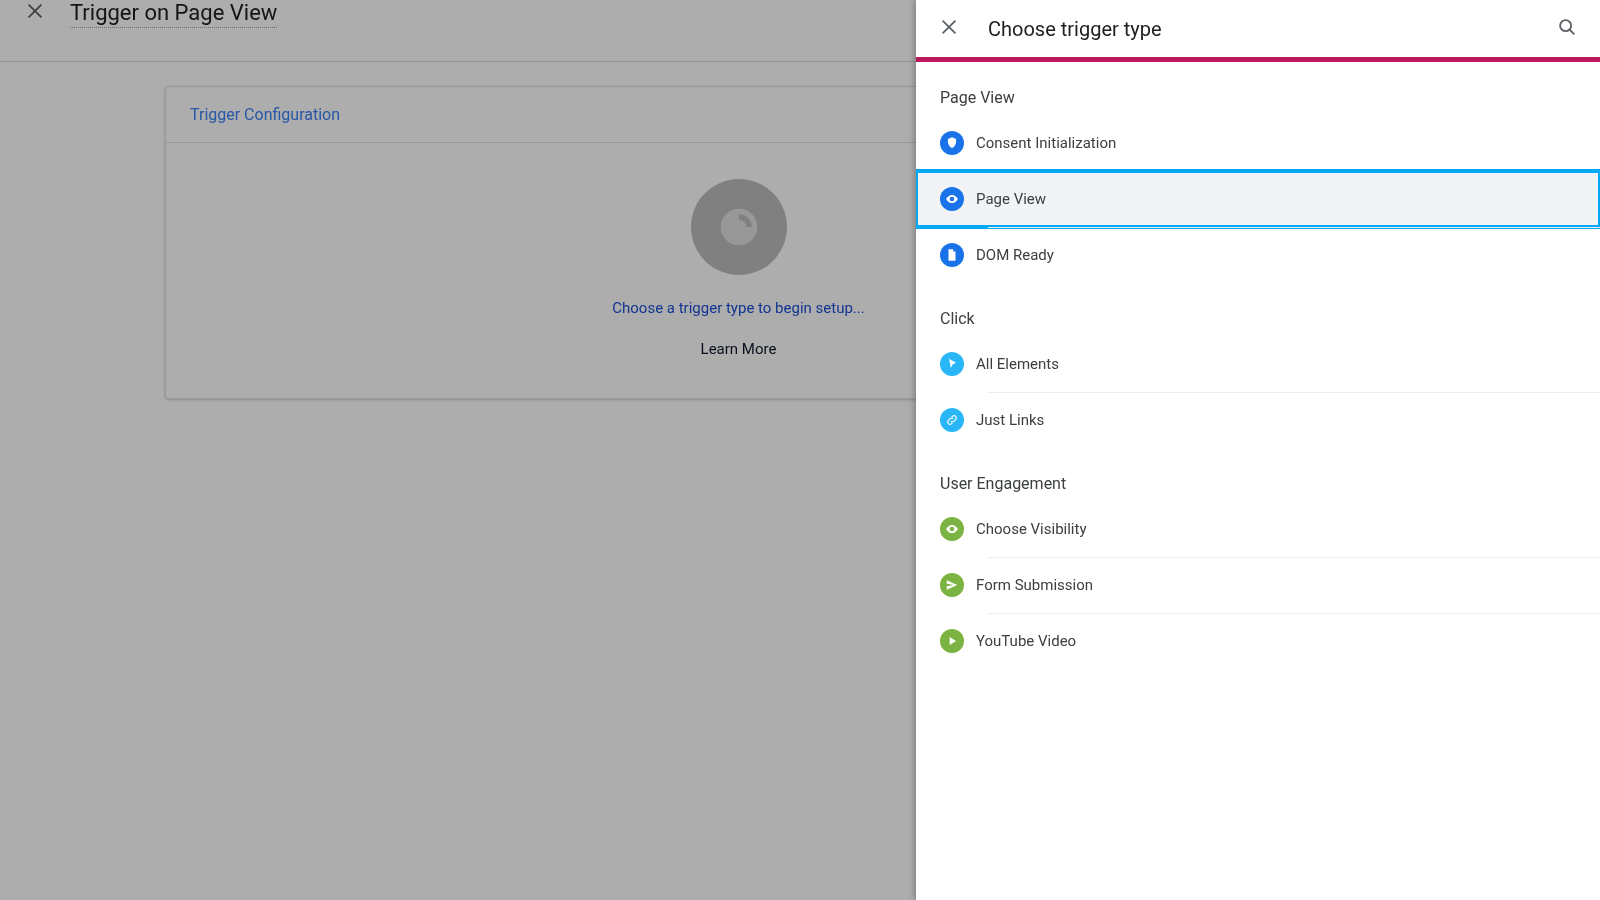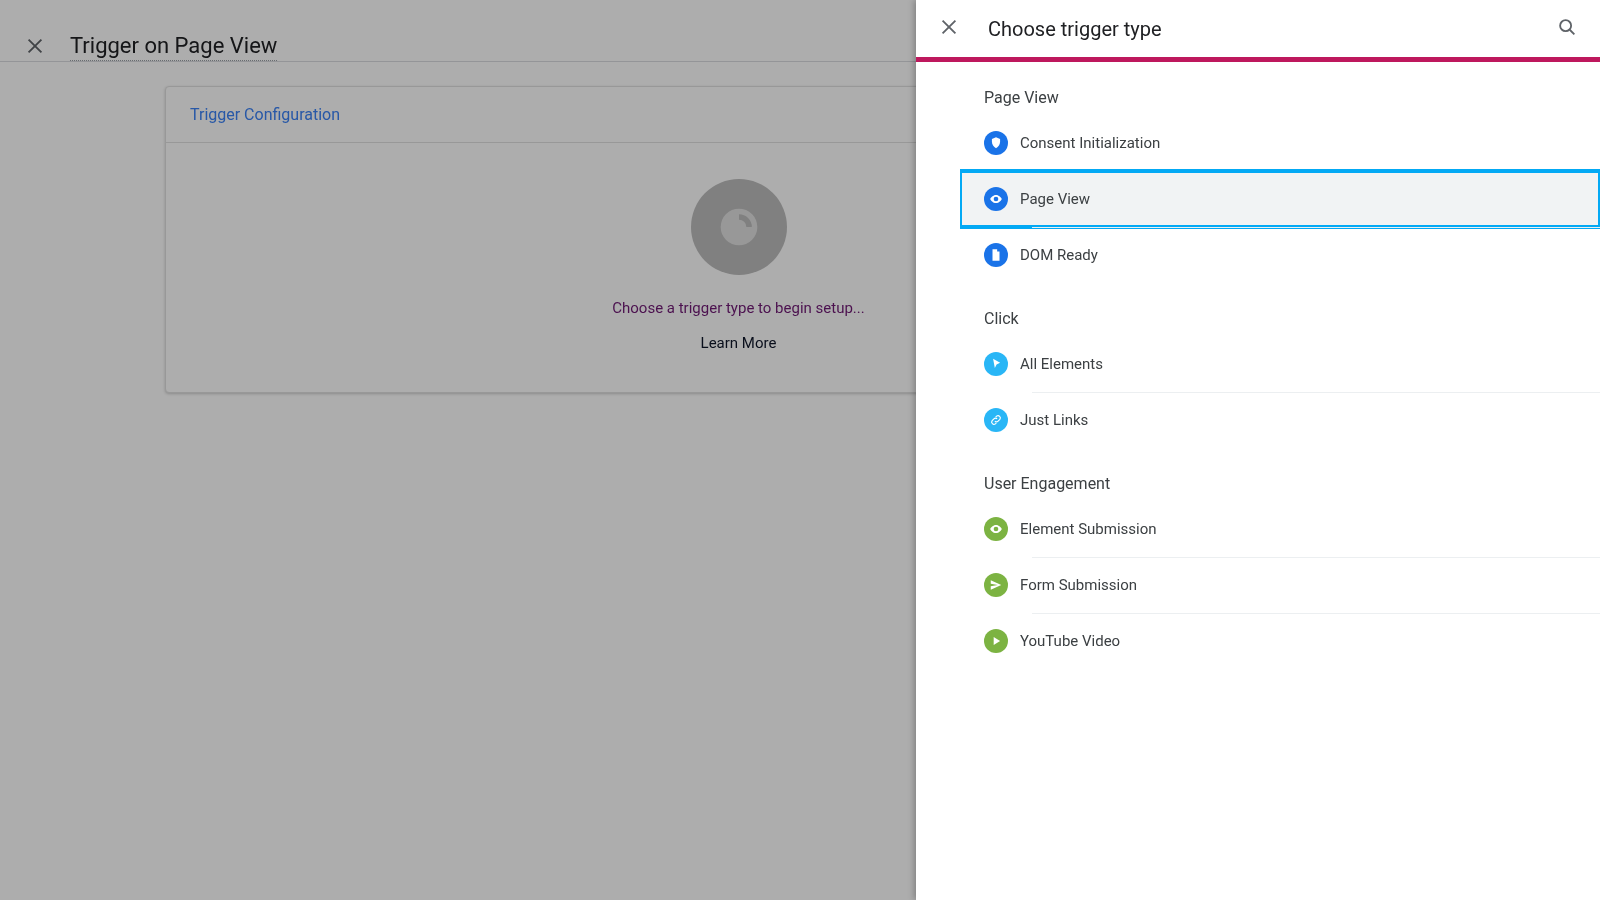--- a/index.html
+++ b/index.html
@@ -1,43 +1,43 @@
 <!DOCTYPE html>
 <html><head>
 <meta charset="utf-8">
 <style>
   * { box-sizing: border-box; margin: 0; padding: 0; }
   html, body { width: 100%; height: 100%; font-family: Roboto, "Helvetica Neue", Arial, sans-serif; background: #fff; color: #202124; }
   .root { position: relative; width: 1600px; height: 900px; overflow: hidden; }
 
   
   .bg-layer { position: absolute; inset: 0; background: #fff; }
-  .bg-header { height: 62px; border-bottom: 1px solid #dadce0; display: flex; align-items: flex-end; padding: 0 24px; gap: 24px; }
+  .bg-header { height: 62px; border-bottom: 1px solid #dadce0; display: flex; align-items: flex-start; padding: 0 24px; gap: 24px; }
   .bg-header .close-icn { color: #5f6368; }
   .bg-title { font-size: 22px; color: #202124; border-bottom: 1px dotted #9aa0a6; padding-bottom: 2px; }
   .bg-folder { color: #5f6368; margin-left: 10px; }
 
   .config-card { position: absolute; left: 165px; top: 86px; width: 1147px; background: #fff; border-radius: 4px; box-shadow: 0 1px 3px rgba(0,0,0,0.2); border: 1px solid #e0e0e0; }
   .config-head { padding: 18px 24px; font-size: 16px; color: #3b82f6; border-bottom: 1px solid #e0e0e0; }
   .config-body { padding: 36px 24px 40px; text-align: center; }
   .circle-icon { width: 96px; height: 96px; border-radius: 50%; background: #bdbdbd; margin: 0 auto 24px; display: flex; align-items: center; justify-content: center; }
   .circle-icon svg { width: 44px; height: 44px; fill: #e0e0e0; }
-  .config-body-text { color: #701a75; font-size: 15px; margin-bottom: 16px; }
+  .config-body-text { color: #1d4ed8; font-size: 15px; margin-bottom: 22px; }
   .learn-more { color: #0f172a; font-size: 15px; cursor: pointer; }
 
   .dim-overlay { position: absolute; inset: 0; background: rgba(0,0,0,0.32); }
 
   
   .panel { position: absolute; top: 0; right: 0; bottom: 0; width: 684px; background: #fff; box-shadow: -2px 0 6px rgba(0,0,0,0.25); display: flex; flex-direction: column; }
   .panel-head { height: 62px; display: flex; align-items: center; padding: 0 22px; border-bottom: 5px solid #be185d; gap: 28px; justify-content: space-between; }
   .panel-head .close-icn { color: #5f6368; cursor: pointer; }
   .panel-title { font-size: 20px; color: #202124; flex: 1; }
   .search-icn { color: #5f6368; cursor: pointer; }
 
-  .panel-body { overflow-y: auto; flex: 1; padding-bottom: 20px; margin-left: 44px; }
+  .panel-body { overflow-y: auto; flex: 1; padding-bottom: 20px; }
   .section { padding-top: 26px; }
   .section-title { font-size: 16px; color: #3c4043; padding: 0 24px 0; }
   .items { padding-top: 8px; }
   .item { display: flex; align-items: center; height: 56px; padding: 0 24px; gap: 12px; cursor: pointer; position: relative; }
   .item + .item::before { content: ""; position: absolute; left: 72px; right: 0; top: 0; height: 1px; background: #eceff1; }
   .item-label { font-size: 15px; color: #3c4043; }
   .icn { width: 24px; height: 24px; border-radius: 50%; display: flex; align-items: center; justify-content: center; flex-shrink: 0; }
   .icn svg { width: 14px; height: 14px; fill: #fff; }
   .c-blue { background: #1a73e8; }
   .c-cyan { background: #29b6f6; }
@@ -155,21 +155,21 @@
         </div>
         <div class="section">
           <div class="section-title">User Engagement</div>
           <div class="items">
             <div class="item">
               <span class="icn c-green">
                 <svg viewBox="0 0 24 24">
                   <path d="M12 5c-5 0-9 4.5-10 7 1 2.5 5 7 10 7s9-4.5 10-7c-1-2.5-5-7-10-7zm0 11a4 4 0 110-8 4 4 0 010 8z"></path>
                 </svg>
               </span>
-              <span class="item-label">Element Submission</span>
+              <span class="item-label">Choose Visibility</span>
             </div>
             <div class="item">
               <span class="icn c-green">
                 <svg viewBox="0 0 24 24">
                   <path d="M3 20l18-8L3 4v6l12 2-12 2v6z"></path>
                 </svg>
               </span>
               <span class="item-label">Form Submission</span>
             </div>
             <div class="item">

